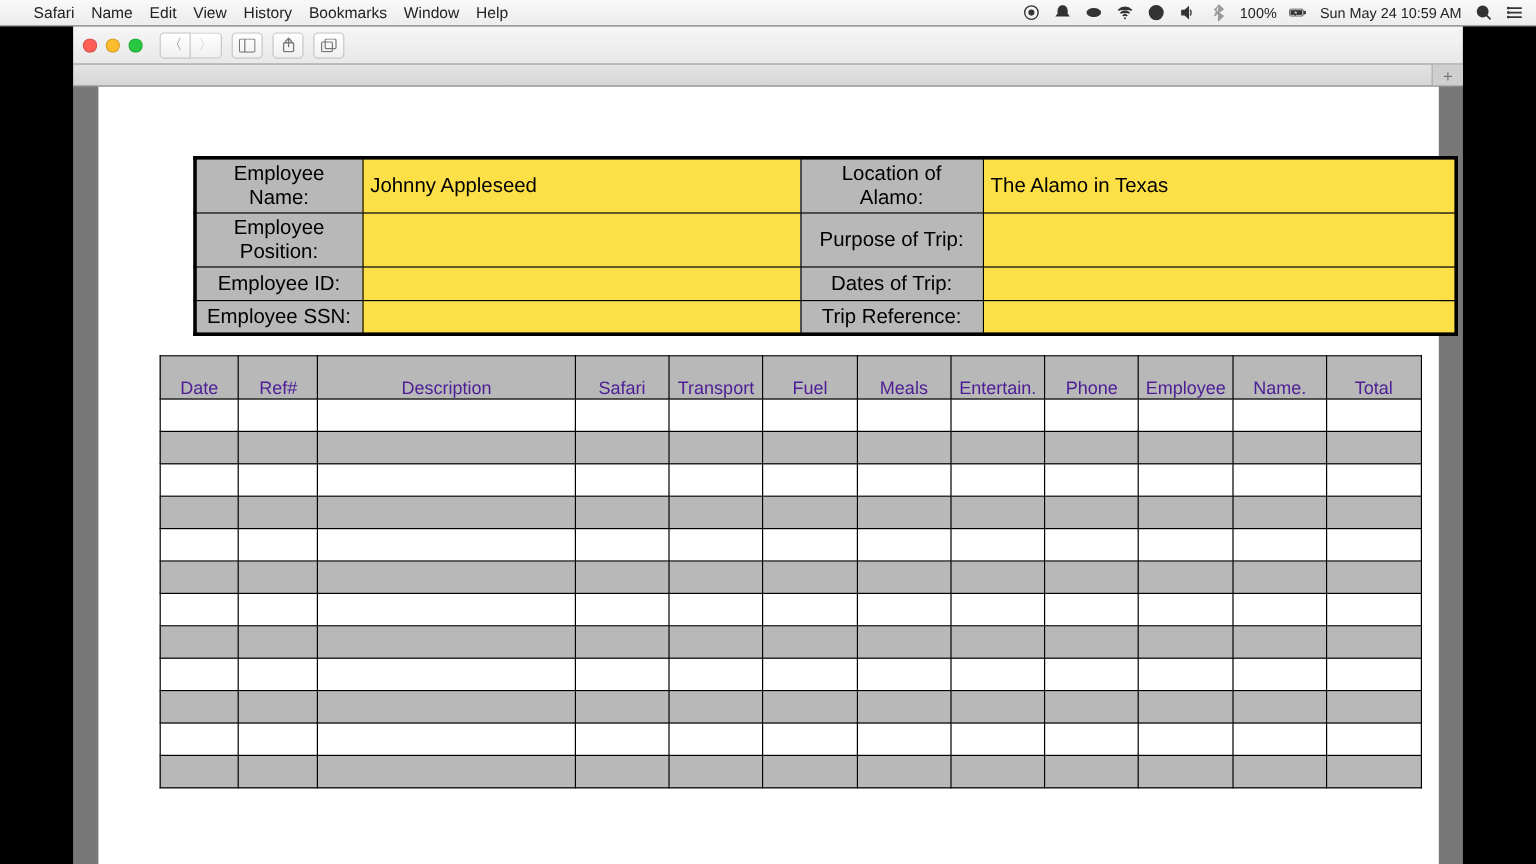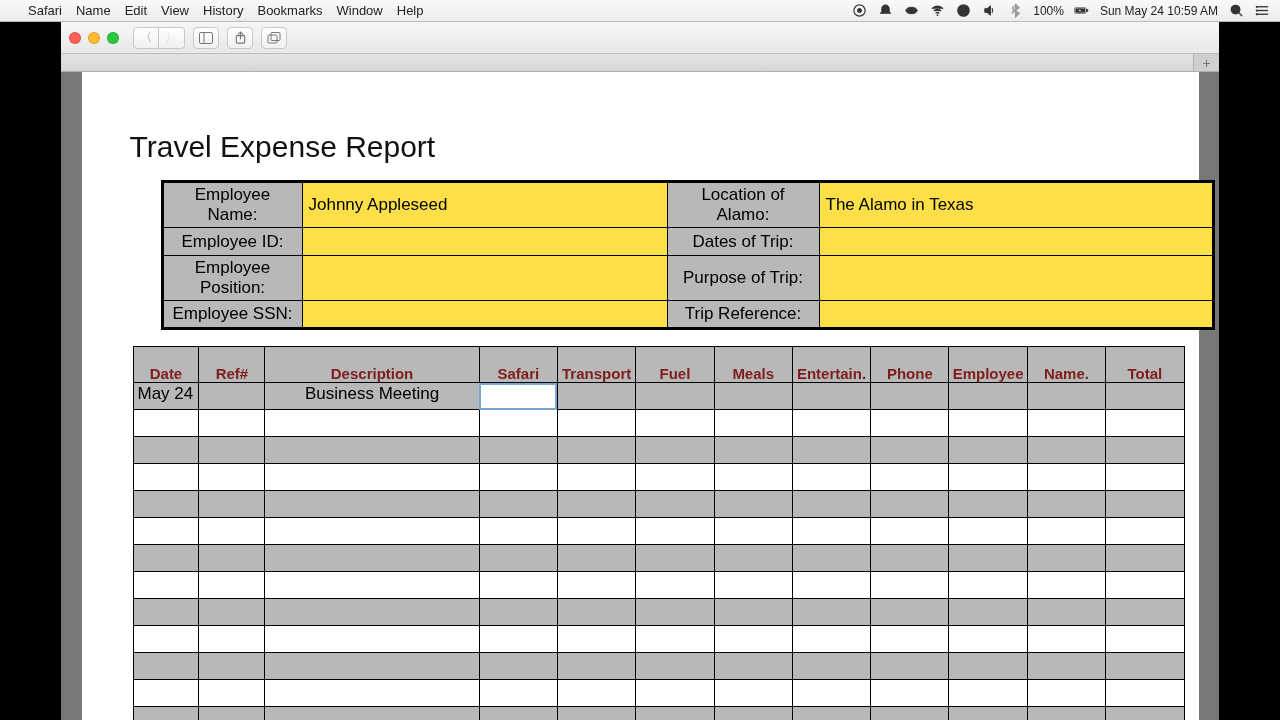--- a/index.html
+++ b/index.html
@@ -110,25 +110,25 @@
   .exp-wrap { padding-left:3px; }
   .exp-table {
     width:1052px;
     border-collapse:collapse;
     table-layout:fixed;
   }
   .exp-table th {
     background:#b8b8b8;
     border:1px solid #000;
     font-size:15px;
-    font-weight:700;
+    font-weight:400;
     padding:0 2px;
     height:36px;
     vertical-align:bottom;
-    color:#7f1d1d;
+    color:#4c1d95;
   }
   .exp-table th:first-child, .exp-table td:first-child { border-left:1px solid #000; }
   .exp-table td {
     border:1px solid #000;
     height:27px;
     font-size:17px;
     padding:1px 4px;
     color:#000;
     vertical-align:top;
   }
@@ -255,46 +255,45 @@
         </svg>
       </span>
   </div>
   <div class="safari-tabstrip">
     <span class="plus">+</span>
   </div>
 
   <div class="doc-canvas">
     <div class="page">
       <div class="page-inner">
-        <h1 class="report-title">Travel Expense Report</h1>
 
         <table class="info-table">
           <colgroup>
               <col style="width:140px">
               <col style="width:365px">
               <col style="width:152px">
               <col>
             </colgroup>
           <tbody id="info-body">
               <tr>
                 <td class="label">Employee Name:</td>
                 <td class="value">Johnny Appleseed</td>
                 <td class="label">Location of Alamo:</td>
                 <td class="value">The Alamo in Texas</td>
               </tr>
               <tr>
+                <td class="label">Employee Position:</td>
+                <td class="value"></td>
+                <td class="label">Purpose of Trip:</td>
+                <td class="value"></td>
+              </tr>
+              <tr>
                 <td class="label">Employee ID:</td>
                 <td class="value"></td>
                 <td class="label">Dates of Trip:</td>
-                <td class="value"></td>
-              </tr>
-              <tr>
-                <td class="label">Employee Position:</td>
-                <td class="value"></td>
-                <td class="label">Purpose of Trip:</td>
                 <td class="value"></td>
               </tr>
               <tr>
                 <td class="label">Employee SSN:</td>
                 <td class="value"></td>
                 <td class="label">Trip Reference:</td>
                 <td class="value"></td>
               </tr>
             </tbody>
         </table>
@@ -325,34 +324,20 @@
                   <th>Fuel</th>
                   <th>Meals</th>
                   <th>Entertain.</th>
                   <th>Phone</th>
                   <th>Employee</th>
                   <th>Name.</th>
                   <th>Total</th>
                 </tr>
               </thead>
             <tbody id="exp-body">
-                <tr class="odd">
-                  <td>May 24</td>
-                  <td></td>
-                  <td style="text-align: center;">Business Meeting</td>
-                  <td class="cell-active"></td>
-                  <td></td>
-                  <td></td>
-                  <td></td>
-                  <td></td>
-                  <td></td>
-                  <td></td>
-                  <td></td>
-                  <td></td>
-                </tr>
                 <tr class="even">
                   <td></td>
                   <td></td>
                   <td style="text-align: center;"></td>
                   <td></td>
                   <td></td>
                   <td></td>
                   <td></td>
                   <td></td>
                   <td></td>

